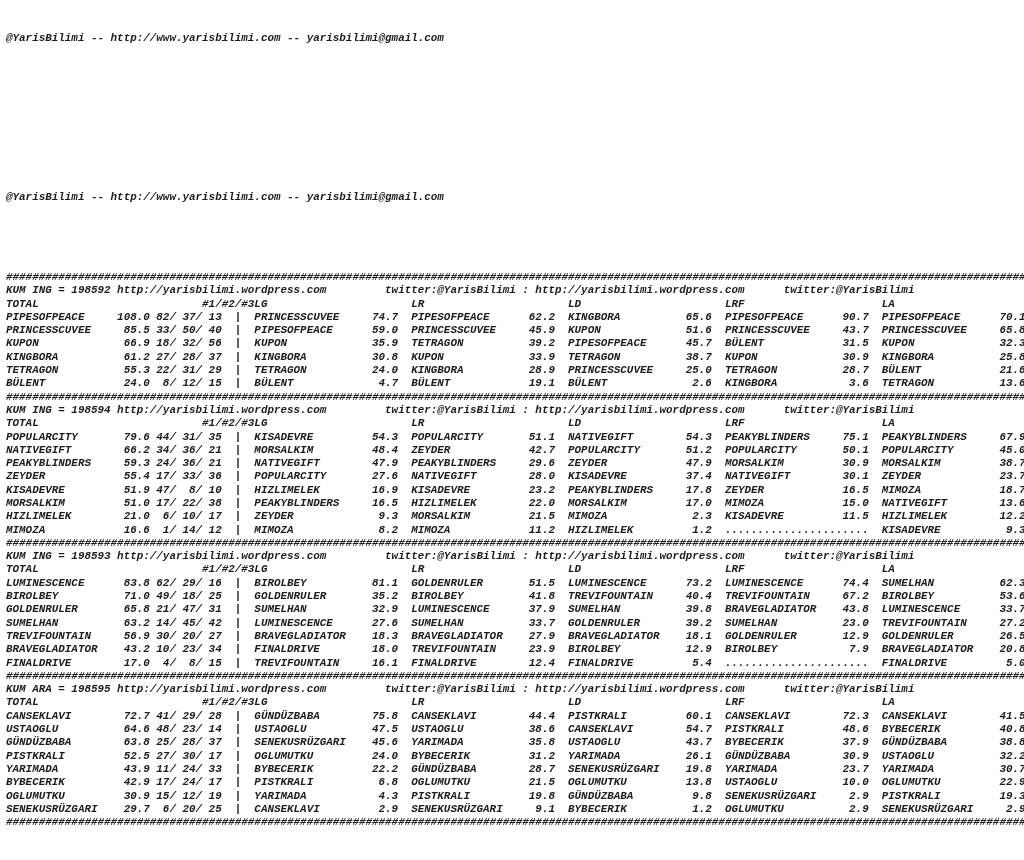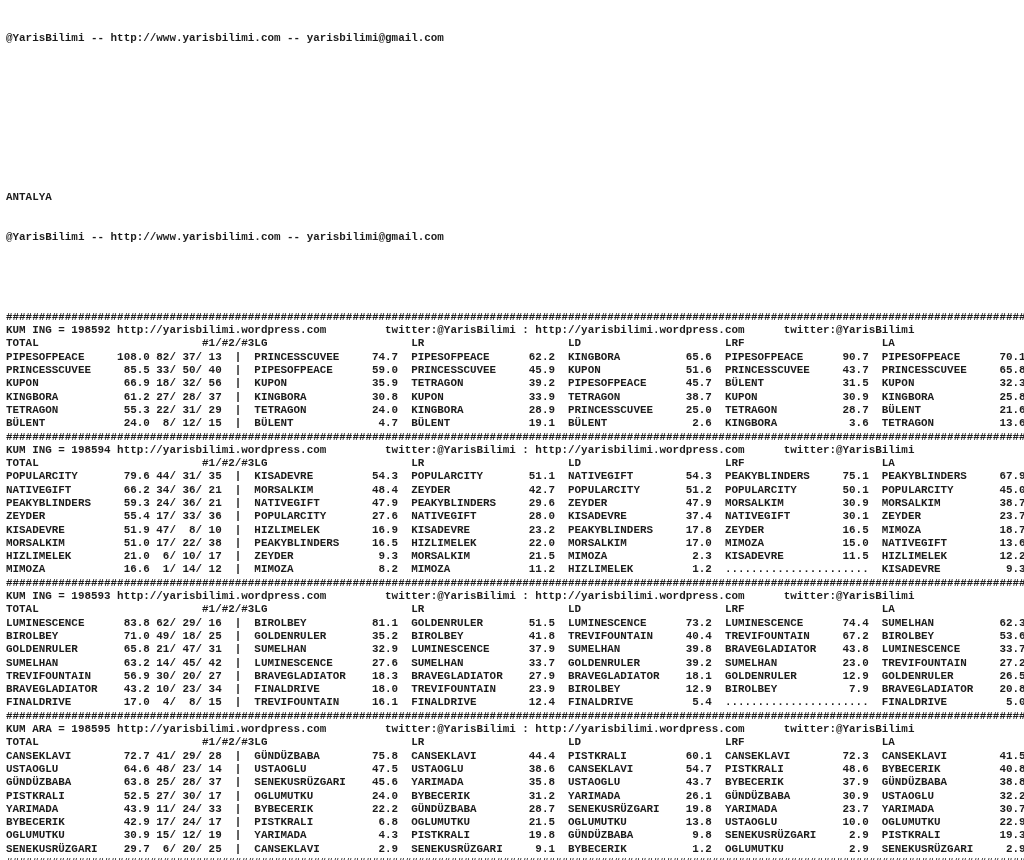--- a/index.html
+++ b/index.html
@@ -6,27 +6,26 @@
   body { width: 1024px; height: 860px; overflow: hidden; }
   .doc {
     font-family: "Liberation Mono", "DejaVu Sans Mono", monospace;
     font-weight: 700;
     font-size: 10.9px;
     line-height: 13.3px;
     color: #1c1c1c;
     white-space: pre;
     padding: 5px 0 0 6px;
   }
-  .line { height: 13.3px; }
+  .line { height: 13.3px; font-style: italic; }
 </style>
 </head>
 <body>
 
 <div class="doc">
   <div class="line">@YarisBilimi -- http://www.yarisbilimi.com -- yarisbilimi@gmail.com</div>
   <div class="line"></div>
   <div class="line"></div>
   <div class="line"></div>
-  <div class="line">ANTALYA</div>
   <div class="line">@YarisBilimi -- http://www.yarisbilimi.com -- yarisbilimi@gmail.com</div>
   <div class="line"></div>
   <div id="sections"><div class="line">############################################################################################################################################################</div><div class="line">KUM ING = 198592 http://yarisbilimi.wordpress.com         twitter:@YarisBilimi : http://yarisbilimi.wordpress.com      twitter:@YarisBilimi</div><div class="line">TOTAL                         #1/#2/#3LG                      LR                      LD                      LRF                     LA</div><div class="line">PIPESOFPEACE     108.0 82/ 37/ 13  |  PRINCESSCUVEE     74.7  PIPESOFPEACE      62.2  KINGBORA          65.6  PIPESOFPEACE      90.7  PIPESOFPEACE      70.1</div><div class="line">PRINCESSCUVEE     85.5 33/ 50/ 40  |  PIPESOFPEACE      59.0  PRINCESSCUVEE     45.9  KUPON             51.6  PRINCESSCUVEE     43.7  PRINCESSCUVEE     65.8</div><div class="line">KUPON             66.9 18/ 32/ 56  |  KUPON             35.9  TETRAGON          39.2  PIPESOFPEACE      45.7  BÜLENT            31.5  KUPON             32.3</div><div class="line">KINGBORA          61.2 27/ 28/ 37  |  KINGBORA          30.8  KUPON             33.9  TETRAGON          38.7  KUPON             30.9  KINGBORA          25.8</div><div class="line">TETRAGON          55.3 22/ 31/ 29  |  TETRAGON          24.0  KINGBORA          28.9  PRINCESSCUVEE     25.0  TETRAGON          28.7  BÜLENT            21.6</div><div class="line">BÜLENT            24.0  8/ 12/ 15  |  BÜLENT             4.7  BÜLENT            19.1  BÜLENT             2.6  KINGBORA           3.6  TETRAGON          13.6</div><div class="line">############################################################################################################################################################</div><div class="line">KUM ING = 198594 http://yarisbilimi.wordpress.com         twitter:@YarisBilimi : http://yarisbilimi.wordpress.com      twitter:@YarisBilimi</div><div class="line">TOTAL                         #1/#2/#3LG                      LR                      LD                      LRF                     LA</div><div class="line">POPULARCITY       79.6 44/ 31/ 35  |  KISADEVRE         54.3  POPULARCITY       51.1  NATIVEGIFT        54.3  PEAKYBLINDERS     75.1  PEAKYBLINDERS     67.9</div><div class="line">NATIVEGIFT        66.2 34/ 36/ 21  |  MORSALKIM         48.4  ZEYDER            42.7  POPULARCITY       51.2  POPULARCITY       50.1  POPULARCITY       45.0</div><div class="line">PEAKYBLINDERS     59.3 24/ 36/ 21  |  NATIVEGIFT        47.9  PEAKYBLINDERS     29.6  ZEYDER            47.9  MORSALKIM         30.9  MORSALKIM         38.7</div><div class="line">ZEYDER            55.4 17/ 33/ 36  |  POPULARCITY       27.6  NATIVEGIFT        28.0  KISADEVRE         37.4  NATIVEGIFT        30.1  ZEYDER            23.7</div><div class="line">KISADEVRE         51.9 47/  8/ 10  |  HIZLIMELEK        16.9  KISADEVRE         23.2  PEAKYBLINDERS     17.8  ZEYDER            16.5  MIMOZA            18.7</div><div class="line">MORSALKIM         51.0 17/ 22/ 38  |  PEAKYBLINDERS     16.5  HIZLIMELEK        22.0  MORSALKIM         17.0  MIMOZA            15.0  NATIVEGIFT        13.6</div><div class="line">HIZLIMELEK        21.0  6/ 10/ 17  |  ZEYDER             9.3  MORSALKIM         21.5  MIMOZA             2.3  KISADEVRE         11.5  HIZLIMELEK        12.2</div><div class="line">MIMOZA            16.6  1/ 14/ 12  |  MIMOZA             8.2  MIMOZA            11.2  HIZLIMELEK         1.2  ......................  KISADEVRE          9.3</div><div class="line">############################################################################################################################################################</div><div class="line">KUM ING = 198593 http://yarisbilimi.wordpress.com         twitter:@YarisBilimi : http://yarisbilimi.wordpress.com      twitter:@YarisBilimi</div><div class="line">TOTAL                         #1/#2/#3LG                      LR                      LD                      LRF                     LA</div><div class="line">LUMINESCENCE      83.8 62/ 29/ 16  |  BIROLBEY          81.1  GOLDENRULER       51.5  LUMINESCENCE      73.2  LUMINESCENCE      74.4  SUMELHAN          62.3</div><div class="line">BIROLBEY          71.0 49/ 18/ 25  |  GOLDENRULER       35.2  BIROLBEY          41.8  TREVIFOUNTAIN     40.4  TREVIFOUNTAIN     67.2  BIROLBEY          53.6</div><div class="line">GOLDENRULER       65.8 21/ 47/ 31  |  SUMELHAN          32.9  LUMINESCENCE      37.9  SUMELHAN          39.8  BRAVEGLADIATOR    43.8  LUMINESCENCE      33.7</div><div class="line">SUMELHAN          63.2 14/ 45/ 42  |  LUMINESCENCE      27.6  SUMELHAN          33.7  GOLDENRULER       39.2  SUMELHAN          23.0  TREVIFOUNTAIN     27.2</div><div class="line">TREVIFOUNTAIN     56.9 30/ 20/ 27  |  BRAVEGLADIATOR    18.3  BRAVEGLADIATOR    27.9  BRAVEGLADIATOR    18.1  GOLDENRULER       12.9  GOLDENRULER       26.5</div><div class="line">BRAVEGLADIATOR    43.2 10/ 23/ 34  |  FINALDRIVE        18.0  TREVIFOUNTAIN     23.9  BIROLBEY          12.9  BIROLBEY           7.9  BRAVEGLADIATOR    20.8</div><div class="line">FINALDRIVE        17.0  4/  8/ 15  |  TREVIFOUNTAIN     16.1  FINALDRIVE        12.4  FINALDRIVE         5.4  ......................  FINALDRIVE         5.0</div><div class="line">############################################################################################################################################################</div><div class="line">KUM ARA = 198595 http://yarisbilimi.wordpress.com         twitter:@YarisBilimi : http://yarisbilimi.wordpress.com      twitter:@YarisBilimi</div><div class="line">TOTAL                         #1/#2/#3LG                      LR                      LD                      LRF                     LA</div><div class="line">CANSEKLAVI        72.7 41/ 29/ 28  |  GÜNDÜZBABA        75.8  CANSEKLAVI        44.4  PISTKRALI         60.1  CANSEKLAVI        72.3  CANSEKLAVI        41.5</div><div class="line">USTAOGLU          64.6 48/ 23/ 14  |  USTAOGLU          47.5  USTAOGLU          38.6  CANSEKLAVI        54.7  PISTKRALI         48.6  BYBECERIK         40.8</div><div class="line">GÜNDÜZBABA        63.8 25/ 28/ 37  |  SENEKUSRÜZGARI    45.6  YARIMADA          35.8  USTAOGLU          43.7  BYBECERIK         37.9  GÜNDÜZBABA        38.8</div><div class="line">PISTKRALI         52.5 27/ 30/ 17  |  OGLUMUTKU         24.0  BYBECERIK         31.2  YARIMADA          26.1  GÜNDÜZBABA        30.9  USTAOGLU          32.2</div><div class="line">YARIMADA          43.9 11/ 24/ 33  |  BYBECERIK         22.2  GÜNDÜZBABA        28.7  SENEKUSRÜZGARI    19.8  YARIMADA          23.7  YARIMADA          30.7</div><div class="line">BYBECERIK         42.9 17/ 24/ 17  |  PISTKRALI          6.8  OGLUMUTKU         21.5  OGLUMUTKU         13.8  USTAOGLU          10.0  OGLUMUTKU         22.9</div><div class="line">OGLUMUTKU         30.9 15/ 12/ 19  |  YARIMADA           4.3  PISTKRALI         19.8  GÜNDÜZBABA         9.8  SENEKUSRÜZGARI     2.9  PISTKRALI         19.3</div><div class="line">SENEKUSRÜZGARI    29.7  6/ 20/ 25  |  CANSEKLAVI         2.9  SENEKUSRÜZGARI     9.1  BYBECERIK          1.2  OGLUMUTKU          2.9  SENEKUSRÜZGARI     2.9</div><div class="line">############################################################################################################################################################</div></div>
 </div>
 
 </body></html>

